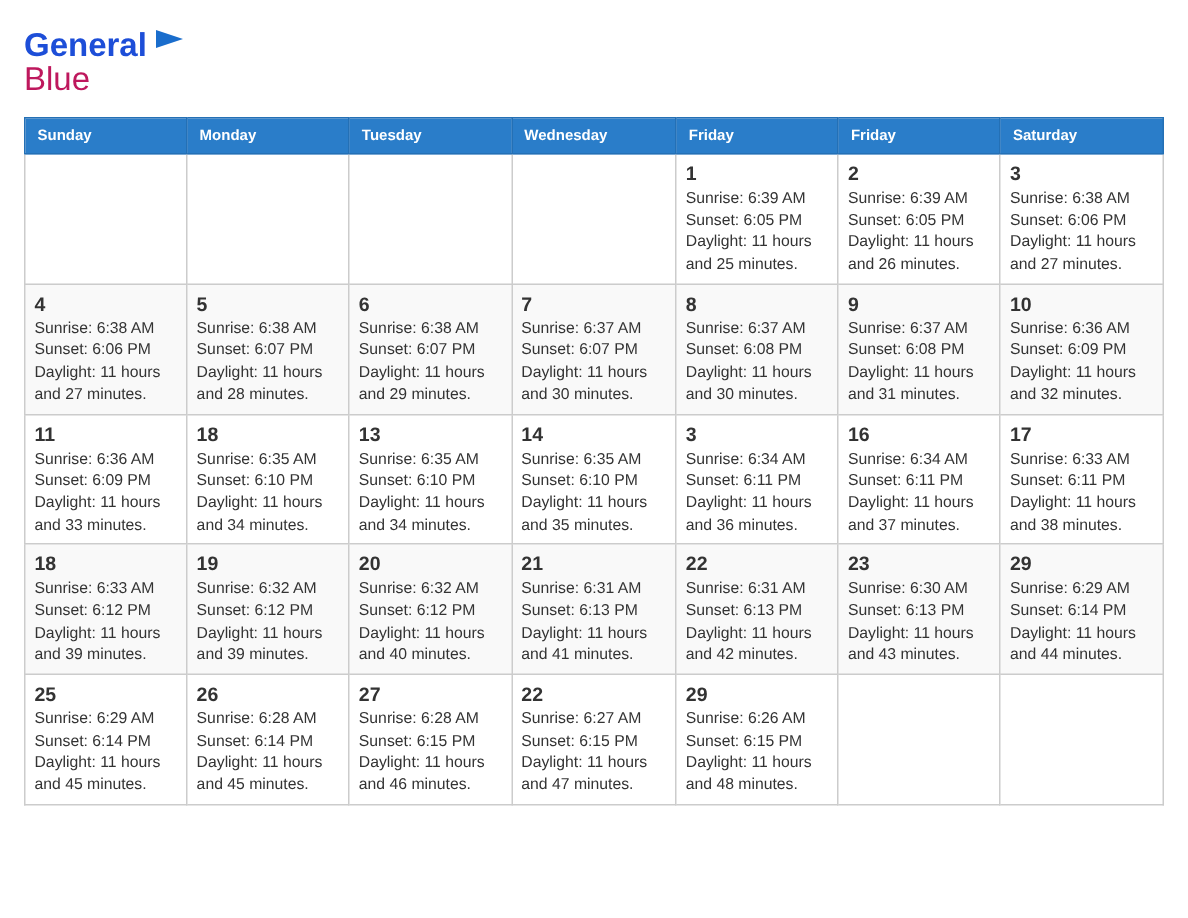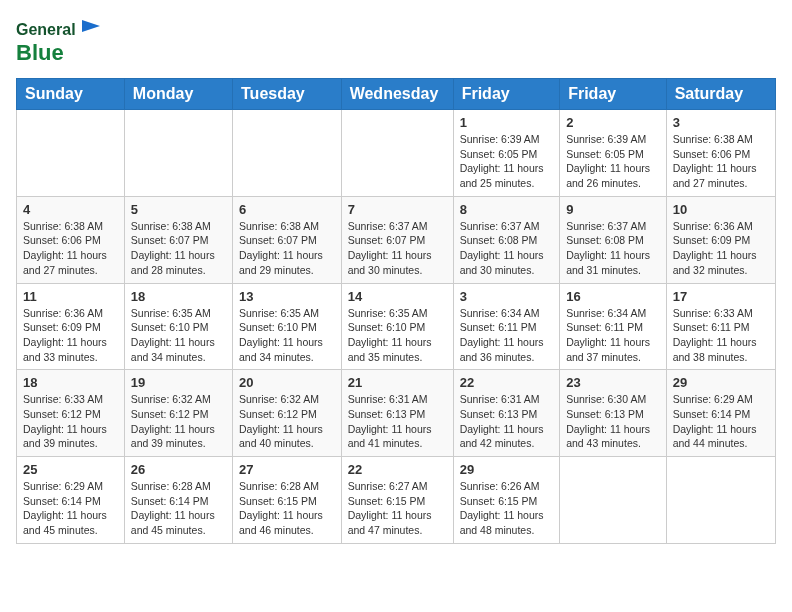--- a/index.html
+++ b/index.html
@@ -41,21 +41,21 @@
     .calendar {
       width: 100%;
       border-collapse: collapse;
       border: 1px solid #ccc;
     }
     .calendar th {
       background-color: #2a7dc9;
       color: #fff;
       text-align: left;
       padding: 6px 8px;
-      font-size: 16px;
+      font-size: 10px;
       border: 1px solid #2470b5;
     }
     .calendar td {
       border: 1px solid #ccc;
       vertical-align: top;
       padding: 5px 6px;
       width: 113px;
       min-height: 80px;
       font-size: 11px;
       color: #333;
@@ -81,26 +81,26 @@
       background-color: #fff !important;
     }
   </style>
 </head>
 <body>
 
 <div class="header">
   <div class="logo">
     <div>
       <div style="display:flex; align-items:center;">
-        <span class="logo-general" style="font-size:16px;font-weight:bold;color:#14532d;">General</span>
+        <span class="logo-general" style="font-size:22px;font-weight:bold;color:#1d4ed8;">General</span>
         <svg class="logo-icon" viewBox="0 0 28 28" xmlns="http://www.w3.org/2000/svg">
           <polygon points="4,4 22,10 4,16" fill="#1a6dcc"></polygon>
         </svg>
       </div>
-      <div style="font-size:22px;font-weight:bold;color:#15803d;margin-top:-4px;">Blue</div>
+      <div style="font-size:22px;font-weight:normal;color:#be185d;margin-top:-4px;">Blue</div>
     </div>
   </div>
   <div class="title-block">
     <div class="month-title"></div>
     <div class="location"></div>
   </div>
 </div>
 
 <table class="calendar">
   <thead>

